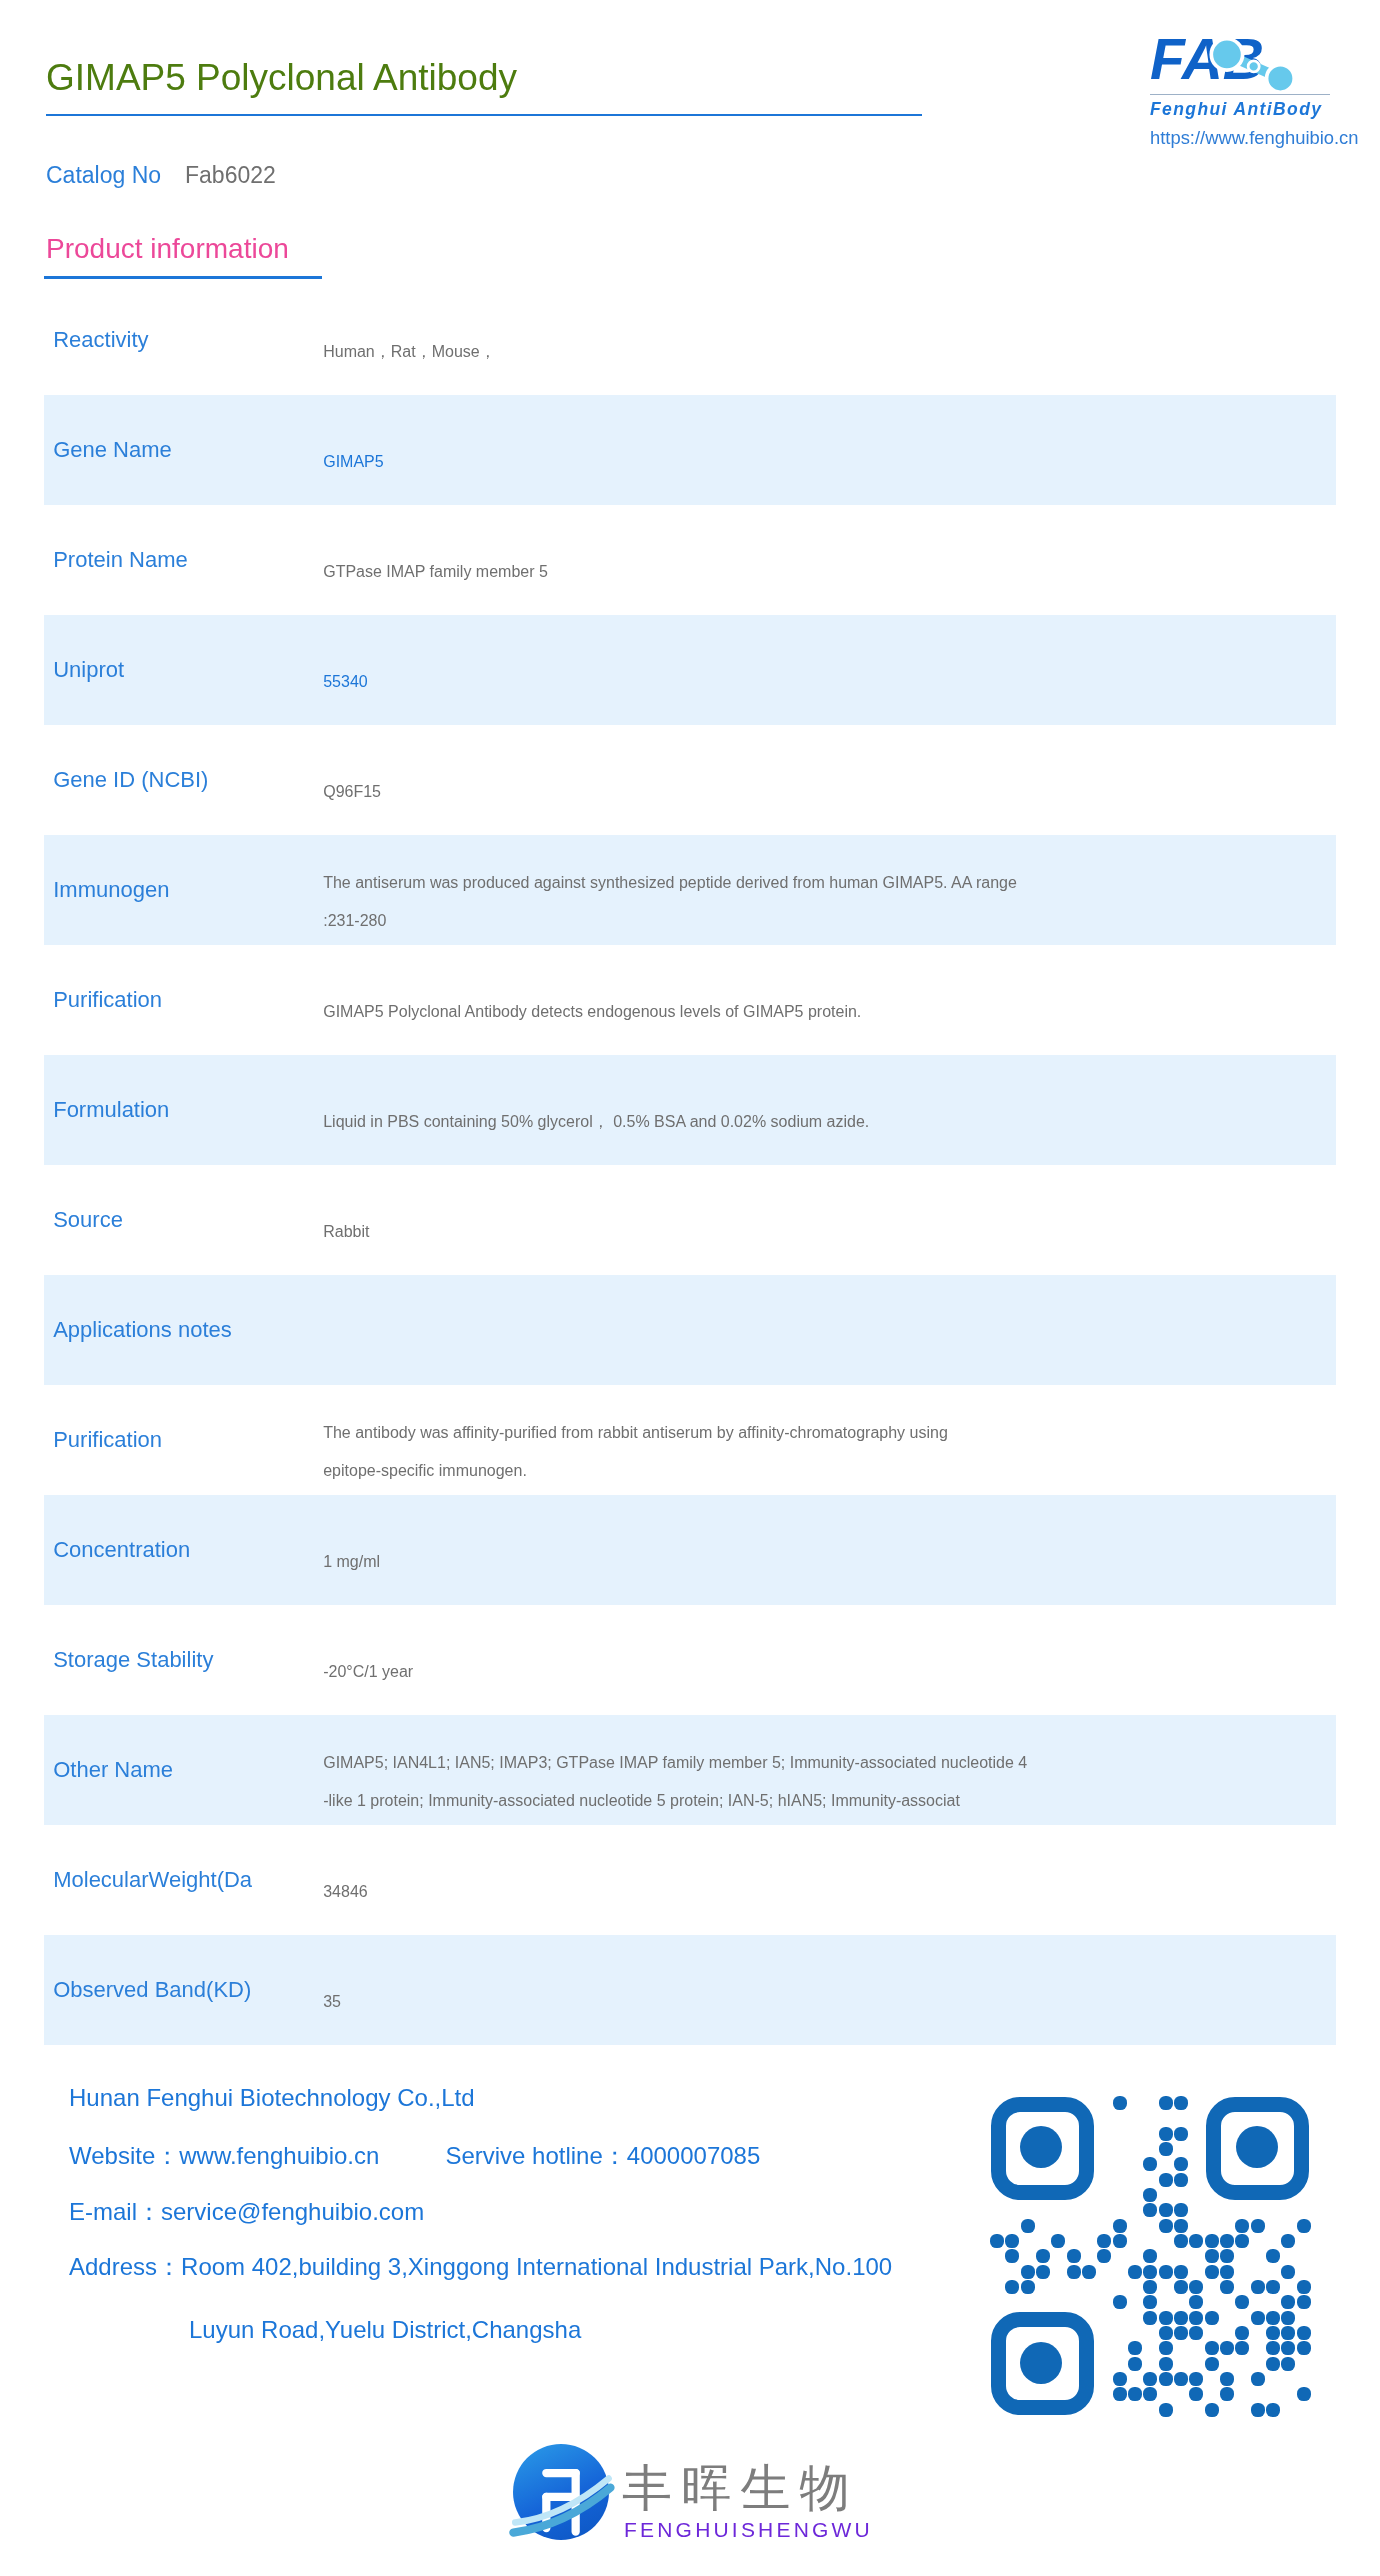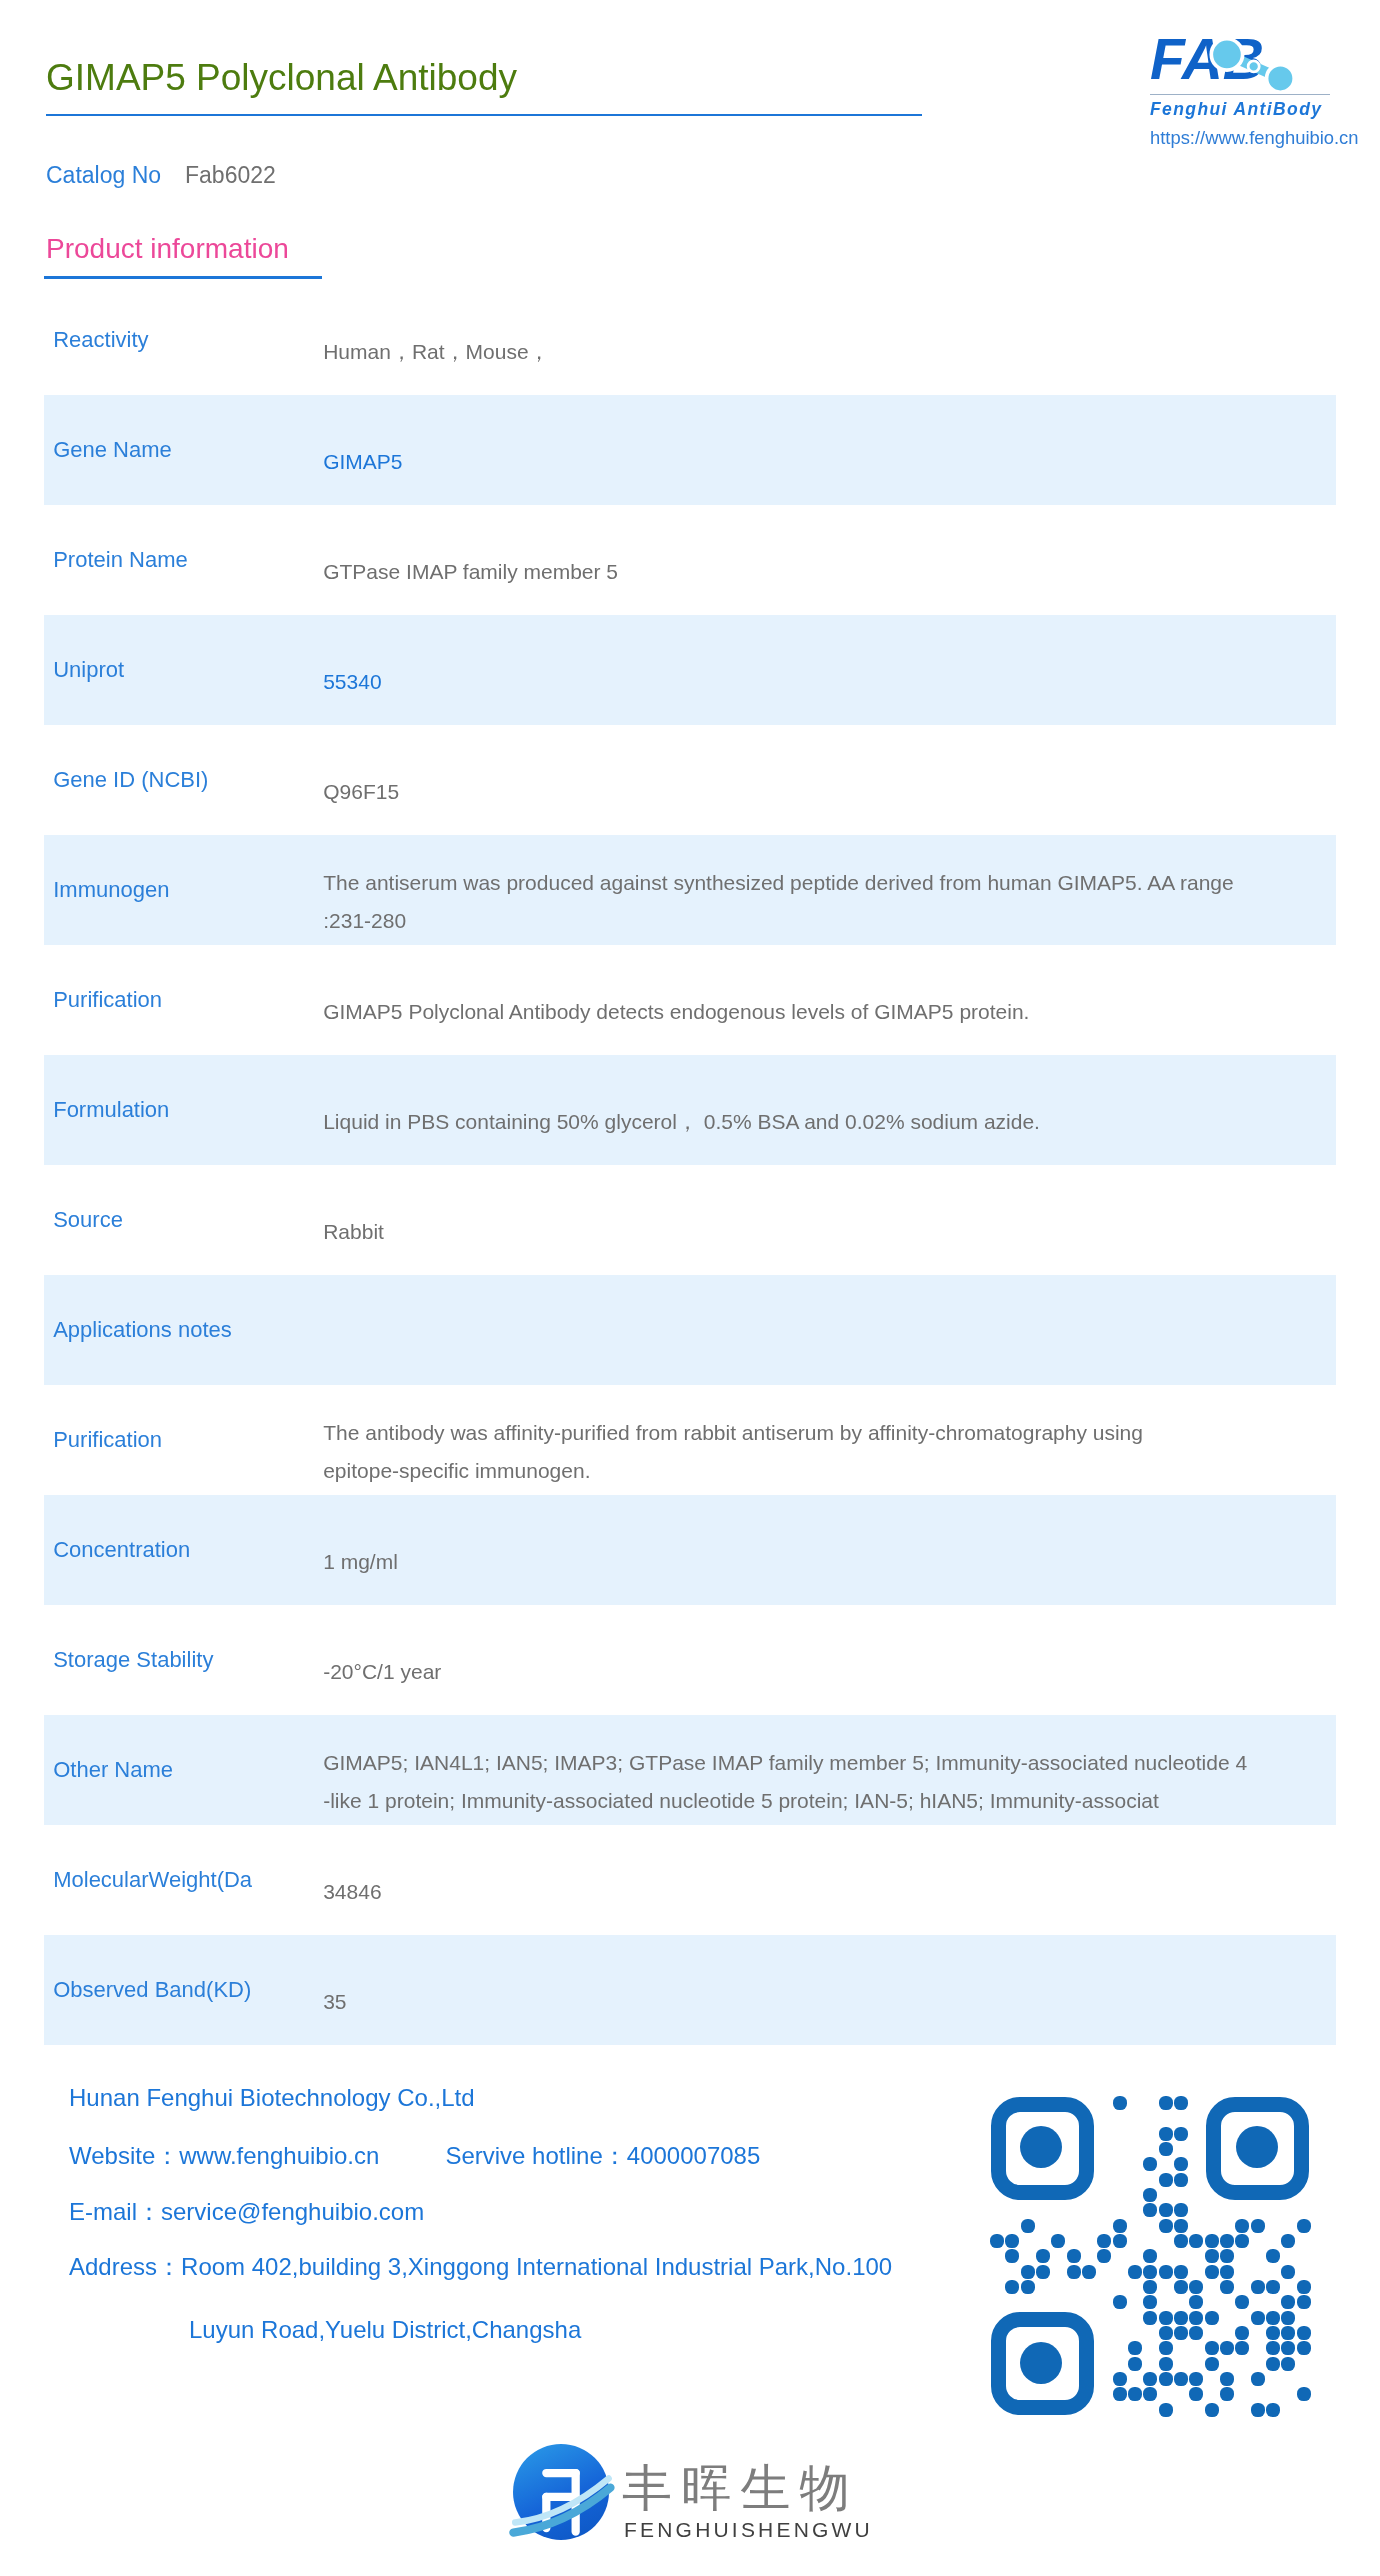--- a/index.html
+++ b/index.html
@@ -27,21 +27,21 @@
 
   
   .section-heading { position:absolute; left:46px; top:233px; font-size:28px; color:#ec4899; }
   .section-rule { position:absolute; left:44px; top:276px; width:278px; height:2.8px; background:#1c76d8; }
 
   
   .info-table { position:absolute; left:44px; top:285px; width:1292px; }
   .row { display:flex; height:110px; align-items:center; }
   .row.hl { background:#e5f2fd; }
   .row-label { width:270px; padding-left:9.2px; flex-shrink:0; font-size:22px; color:#2b7fd9; }
-  .row-value { width:977px; font-size:21px; color:#6f6f6f; line-height:38px; white-space:pre-line;margin-top:24px; }
+  .row-value { width:977px; font-size:16px; color:#6f6f6f; line-height:38px; white-space:pre-line;margin-top:24px; }
   .row-value.link { color:#1c76d8; }
 
   
   .contact { position:absolute; left:0; top:0; font-size:24px; color:#1c76d8; }
   .f-line { position:absolute; white-space:nowrap; }
   .f-company  { left:69px;  top:2084px; }
   .f-web      { left:69px;  top:2140px; }
   .f-hotline  { margin-left:66px; }
   .f-email    { left:69px;  top:2196px; }
   .f-addr1    { left:69px;  top:2251px; }
@@ -55,21 +55,21 @@
   .qr-finder.tl { left:1.8px; top:1.8px; }
   .qr-finder.tr { left:217px; top:1.8px; }
   .qr-finder.bl { left:1.8px; top:217px; }
 
   
   .brand { position:absolute; left:513px; top:2444px; width:386px; height:106px; }
   .brand-circle { position:absolute; left:0; top:0; width:96px; height:96px; border-radius:50%;
                   background:linear-gradient(155deg,#2b9ce8 0%,#1565d8 55%,#0c55c2 100%); }
   .brand-mark-svg { position:absolute; left:-7.4px; top:-3.7px; overflow:visible; }
   .brand-cn { position:absolute; left:109px; top:11px; font-size:50px; color:#7d7d7d; letter-spacing:9.2px; white-space:nowrap; }
-  .brand-en { position:absolute; left:111px; top:74px; font-size:21px; color:#404040; letter-spacing:3.2px; white-space:nowrap; }
+  .brand-en { position:absolute; left:111px; top:74px; font-size:21px; color:#6d28d9; letter-spacing:3.2px; white-space:nowrap; }
 </style>
 </head>
 <body>
 
 <div class="page">
 
   <div class="doc-title">GIMAP5 Polyclonal Antibody</div>
   <div class="title-rule"></div>
 
   <div class="logo">

